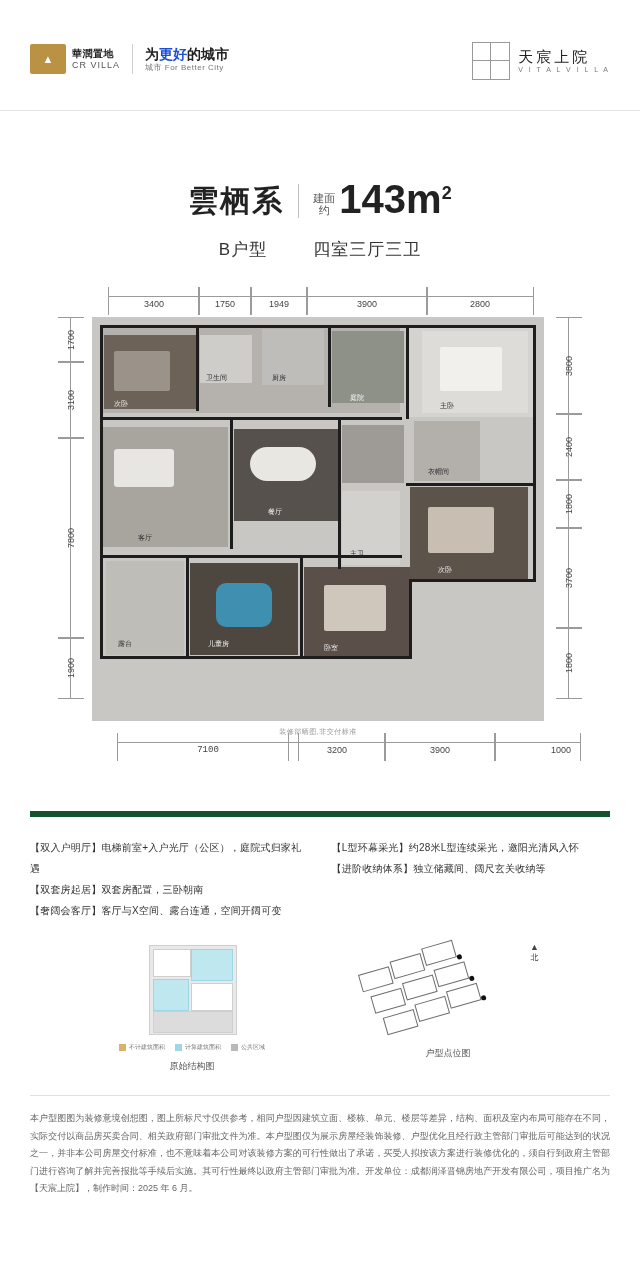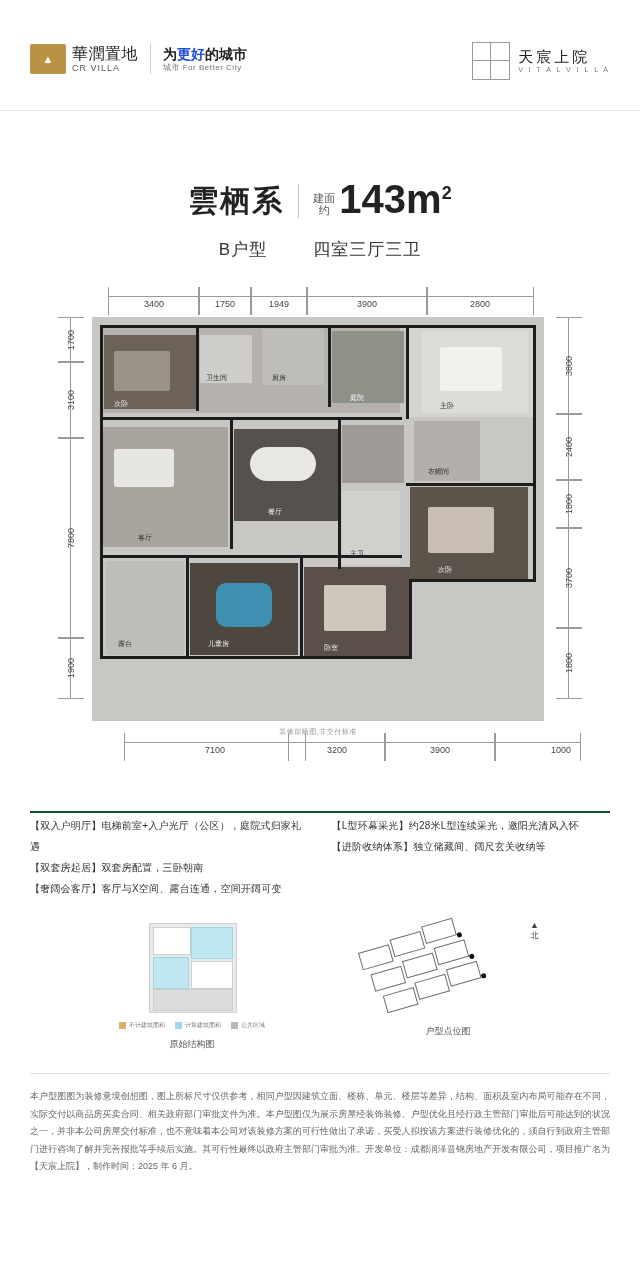--- a/index.html
+++ b/index.html
@@ -16,21 +16,21 @@
   
   .header{
     position:relative;height:110px;border-bottom:1px solid #e3e3e3;
   }
   .logo-left{position:absolute;left:30px;top:44px;display:flex;align-items:center;}
   .cr-mark{
     width:36px;height:30px;background:#b99243;border-radius:2px;
     display:flex;align-items:center;justify-content:center;color:#fff;font-size:11px;
   }
   .cr-text{margin-left:6px;line-height:1.15;}
-  .cr-text .cn{font-size:16px;font-weight:normal;color:#222;letter-spacing:.5px;}
+  .cr-text .cn{font-size:10px;font-weight:bold;color:#222;letter-spacing:.5px;}
   .cr-text .en{font-size:9px;color:#555;letter-spacing:1px;}
   .divider-v{width:1px;height:30px;background:#cfcfcf;margin:0 12px;}
   .slogan{line-height:1.2;}
   .slogan .cn{font-size:14px;font-weight:bold;color:#222;}
   .slogan .cn b{color:#1d4ed8;}
   .slogan .en{font-size:8px;color:#777;letter-spacing:.5px;}
 
   .logo-right{position:absolute;right:30px;top:42px;display:flex;align-items:center;}
   .vv-mark{
     width:36px;height:36px;border:1px solid #9a9a9a;position:relative;
@@ -98,21 +98,21 @@
 
   
   .rm{position:absolute;box-sizing:border-box;}
   .wall{position:absolute;background:#1d1d1d;}
   .lbl{position:absolute;font-size:7px;color:#2f2f2f;white-space:nowrap;}
   .lbl.w{color:#efefef;}
 
   
   .features{
     margin:34px 30px 0 30px;display:flex;justify-content:space-between;
-    border-top:2px solid #14532d;padding-top:2px;
+    border-top:6px solid #14532d;padding-top:20px;
   }
   .feat-col{width:48%;}
   .feat-item{font-size:10px;color:#333;line-height:2.1;letter-spacing:.2px;}
 
   
   .diagrams{margin-top:18px;display:flex;justify-content:center;gap:46px;}
   .diagram{width:210px;text-align:center;}
   .dia-box{height:100px;position:relative;}
   .dia-cap{font-size:9px;color:#555;margin-top:8px;}
   .legend{display:flex;justify-content:center;gap:10px;margin-top:4px;}
@@ -287,21 +287,21 @@
       <div class="lbl w" style="left:346px;top:248px;">次卧</div>
       <div class="lbl" style="left:258px;top:232px;">主卫</div>
       <div class="lbl w" style="left:116px;top:322px;">儿童房</div>
       <div class="lbl w" style="left:232px;top:326px;">卧室</div>
       <div class="lbl" style="left:26px;top:322px;">露台</div>
 
       <div class="fp-note">装修部晒图,非交付标准</div>
     </div>
 
     <div class="dims-top" style="top:446px;left:78px;">
-      <div class="dim-cell" style="left:16px;width:180px;">
+      <div class="dim-cell" style="left:9px;width:180px;font-family:Liberation Mono, monospace;">
           <span>7100</span>
         </div>
       <div class="dim-cell" style="left:180px;width:96px;">
           <span>3200</span>
         </div>
       <div class="dim-cell" style="left:276px;width:110px;">
           <span>3900</span>
         </div>
       <div class="dim-cell" style="left:386px;width:38px;padding-left:47px;">
           <span>1000</span>

